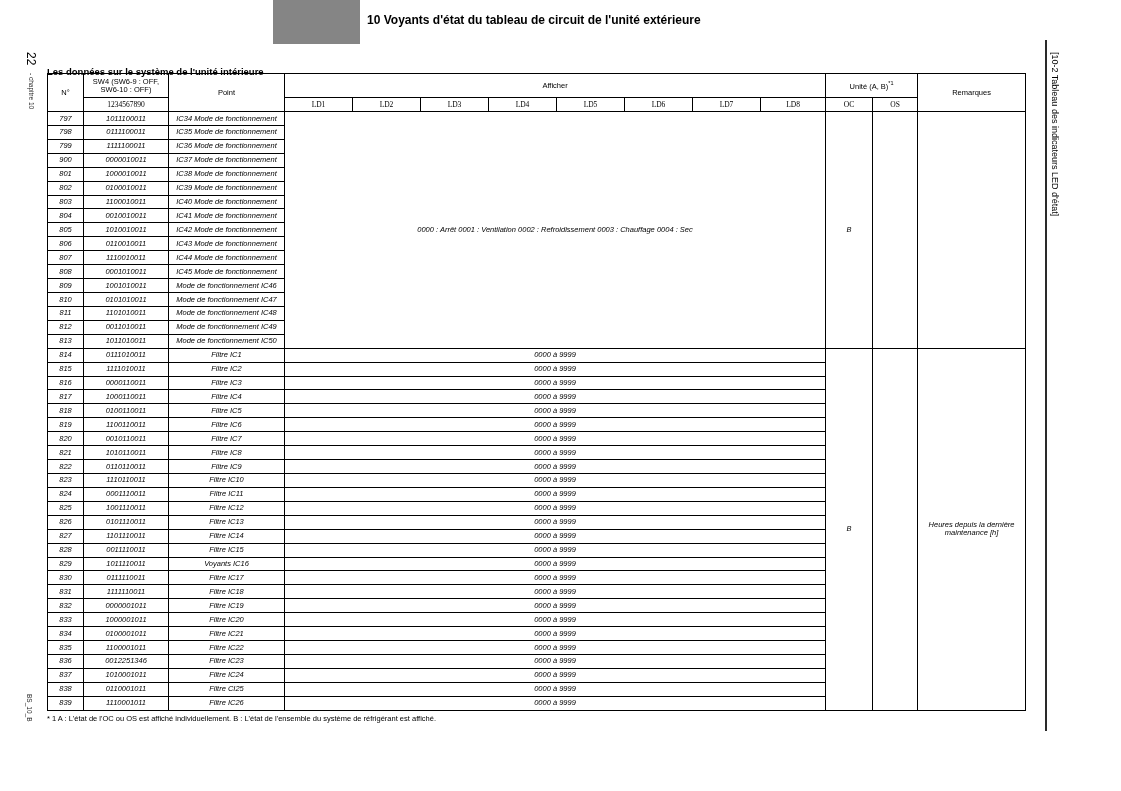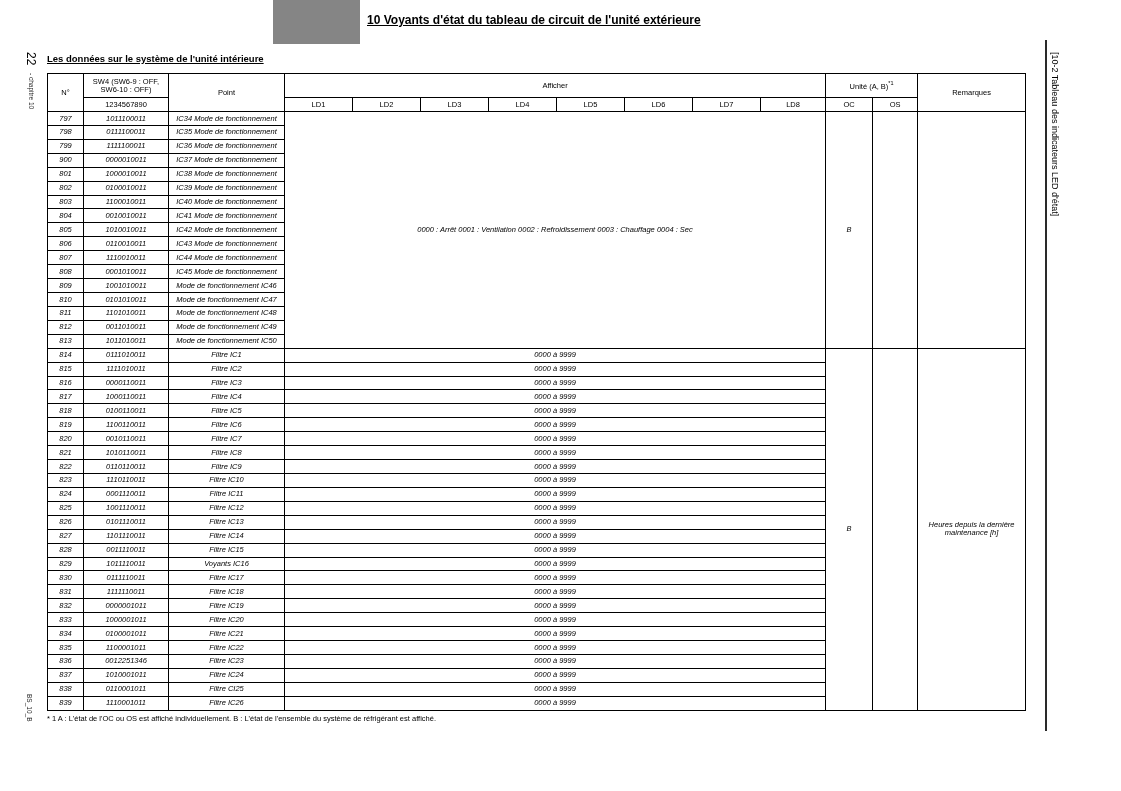--- a/index.html
+++ b/index.html
@@ -1,23 +1,23 @@
 <!DOCTYPE html>
 <html><head>
 <meta charset="utf-8">
 <style>
   * { margin: 0; padding: 0; box-sizing: border-box; }
   html, body { width: 1121px; height: 791px; background: #ffffff; overflow: hidden; }
   body { position: relative; font-family: "Liberation Sans", sans-serif; color: #000; }
 
   .gray-box { position: absolute; left: 273px; top: 0; width: 87px; height: 44px; background: #858585; }
 
-  .page-title { position: absolute; left: 367px; top: 13px; font-size: 12px; font-weight: bold; white-space: nowrap; text-decoration: underline; }
-
-  .section-title { position: absolute; left: 47px; top: 53px; font-size: 9.5px; font-weight: bold; white-space: nowrap; text-decoration: underline; }
+  .page-title { position: absolute; left: 367px; top: 13px; font-size: 12px; font-weight: bold; white-space: nowrap; }
+
+  .section-title { position: absolute; left: 47px; top: 66px; font-size: 9.5px; font-weight: bold; white-space: nowrap; }
 
   .vert { writing-mode: vertical-rl; white-space: nowrap; }
 
   .left-page-label { position: absolute; left: 22px; top: 52px; }
   .left-page-label .num { font-size: 12px; }
   .left-page-label .chap { font-size: 6.5px; margin-top: 3px; color: #222; }
 
   .doc-code { position: absolute; left: 26px; top: 694px; font-size: 6.5px; color: #222; }
 
   .right-rule { position: absolute; left: 1045px; top: 40px; width: 2px; height: 691px; background: #2a2a2a; }
@@ -26,21 +26,21 @@
   table.status-table {
     position: absolute; left: 47px; top: 73px; width: 978px;
     border-collapse: collapse; table-layout: fixed;
     font-size: 7.5px; line-height: 1.05;
   }
   table.status-table th, table.status-table td {
     border: 1px solid #000; padding: 0 2px; font-weight: normal;
     text-align: center; vertical-align: middle; overflow: hidden;
   }
   tr.h1 { height: 24px; }
-  tr.h2 { height: 14px; }
+  tr.h2 { height: 14px; font-family: Liberation Serif, serif; }
   tr.data-row { height: 13.93px; font-style: italic; }
   td.cell-point { text-align: left; padding-left: 4px; }
   td.cell-remarques { text-align: left; padding-left: 4px; padding-right: 4px; }
   th sup { font-size: 5.5px; vertical-align: super; }
   .footnote { position: absolute; left: 47px; top: 714px; font-size: 7.5px; white-space: nowrap; text-align: center; }
 </style>
 </head>
 <body>
 
 <div class="gray-box"></div>

